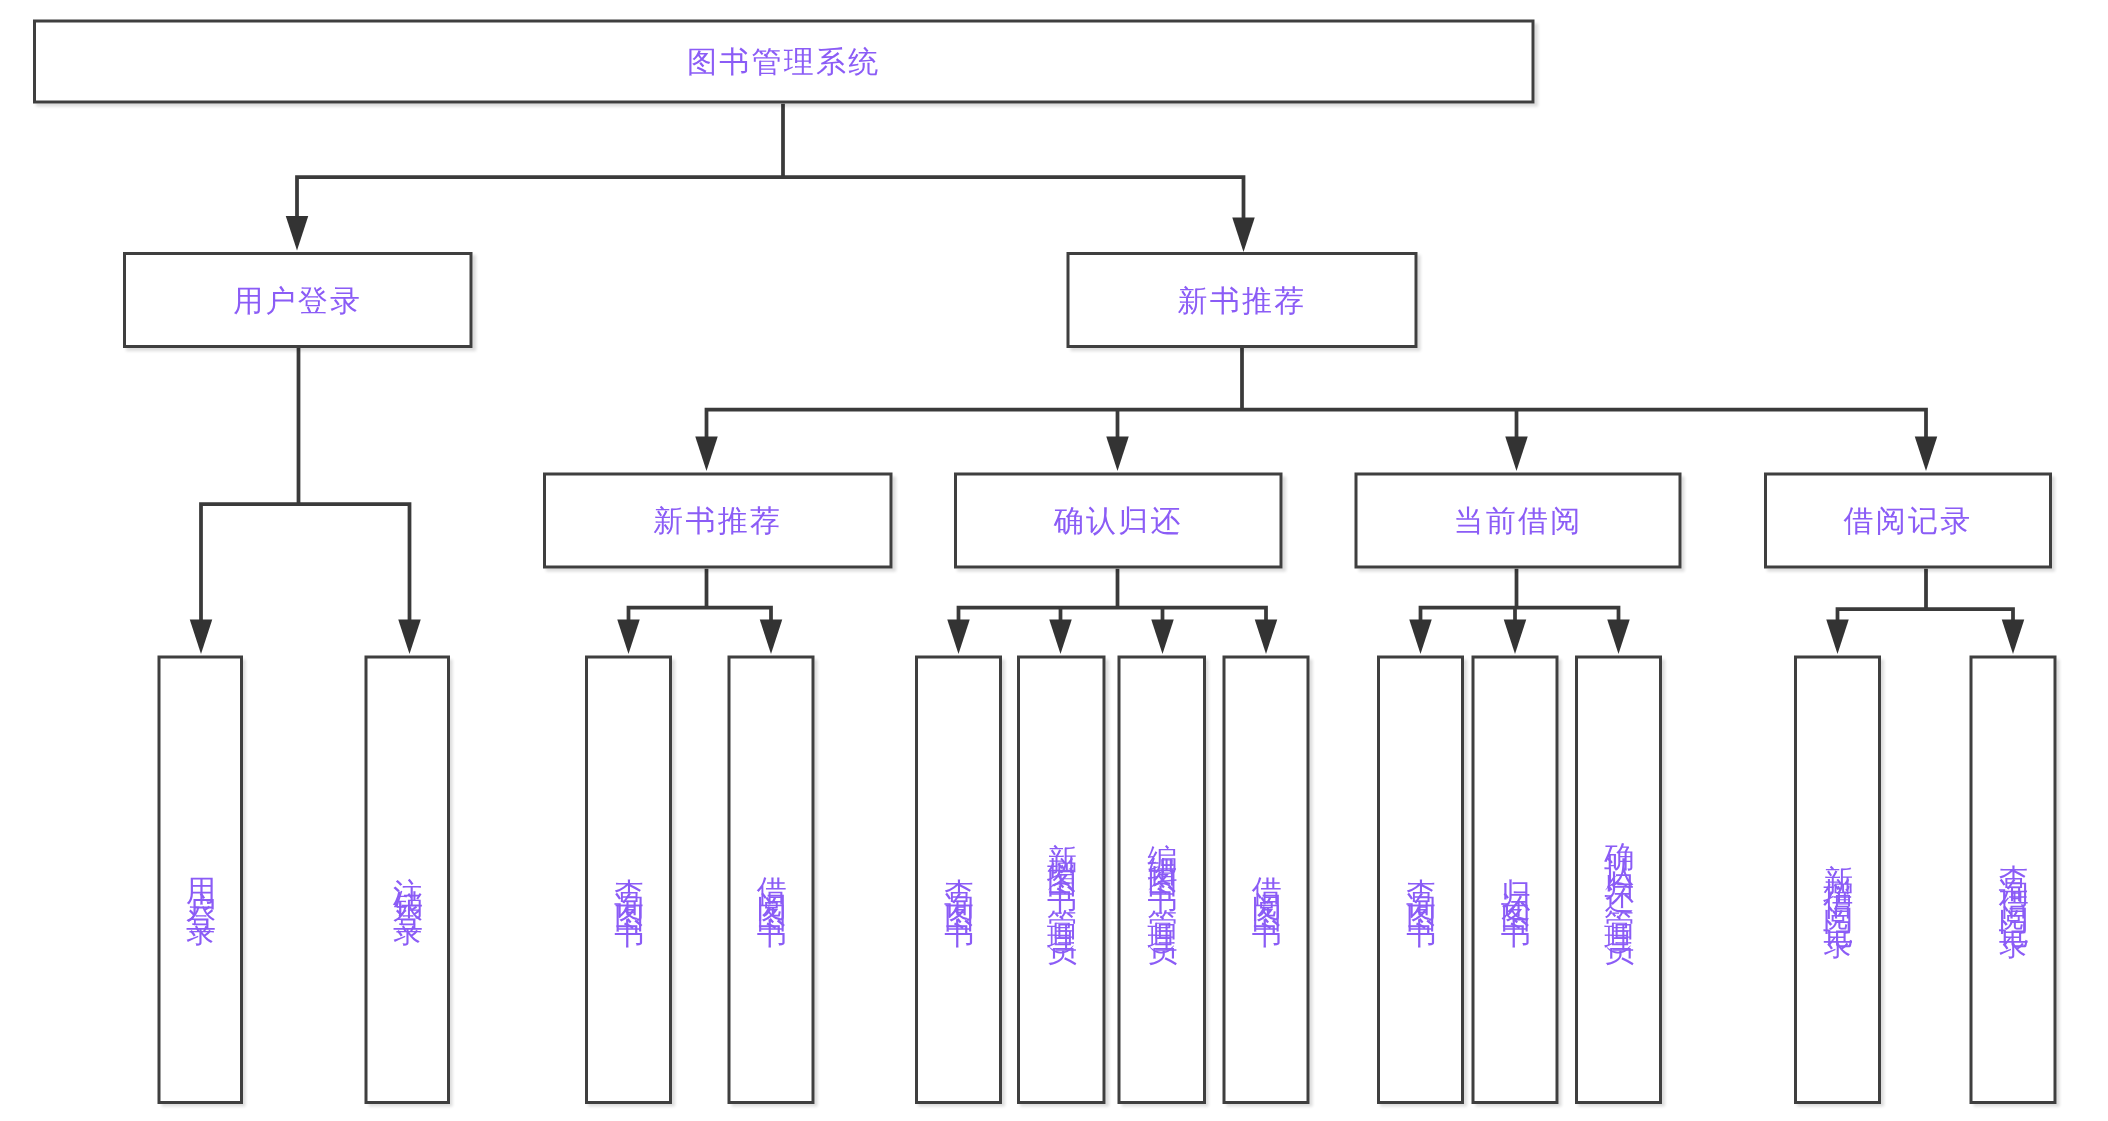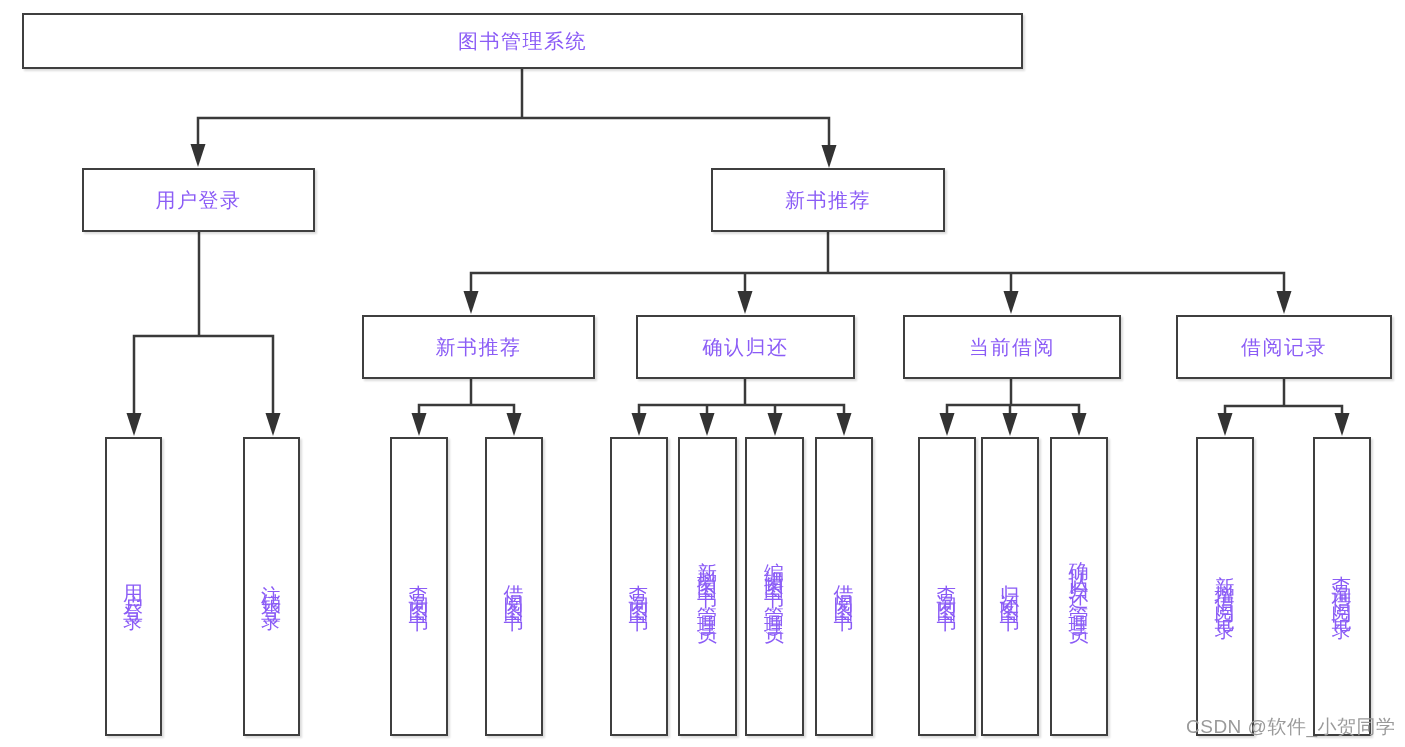--- a/index.html
+++ b/index.html
@@ -115,35 +115,34 @@
   </svg>
 
   <div class="node hlabel" style="left:22px; top:13px; width:1001px; height:56px;">图书管理系统</div>
 
   <div class="node hlabel" style="left:82px; top:168px; width:233px; height:64px;">用户登录</div>
   <div class="node hlabel" style="left:711px; top:168px; width:234px; height:64px;">新书推荐</div>
 
   <div class="node hlabel" style="left:362px; top:315px; width:233px; height:64px;">新书推荐</div>
   <div class="node hlabel" style="left:636px; top:315px; width:219px; height:64px;">确认归还</div>
   <div class="node hlabel" style="left:903px; top:315px; width:218px; height:64px;text-align:right;">当前借阅</div>
-  <div class="node hlabel" style="left:1176px; top:315px; width:216px; height:64px;text-align:right;">借阅记录</div>
+  <div class="node hlabel" style="left:1176px; top:315px; width:192px; height:64px;text-align:right;">借阅记录</div>
 
   <div class="node leaf" style="left:105px; top:437px; width:57px; height:299px;">用户登录</div>
   <div class="node leaf" style="left:243px; top:437px; width:57px; height:299px;">注销登录</div>
 
   <div class="node leaf" style="left:390px; top:437px; width:58px; height:299px;">查询图书</div>
   <div class="node leaf" style="left:485px; top:437px; width:58px; height:299px;">借阅图书</div>
 
   <div class="node leaf" style="left:610px; top:437px; width:58px; height:299px;">查询图书</div>
   <div class="node leaf" style="left:678px; top:437px; width:59px; height:299px;">新增图书（管理员）</div>
   <div class="node leaf" style="left:745px; top:437px; width:59px; height:299px;">编辑图书（管理员）</div>
   <div class="node leaf" style="left:815px; top:437px; width:58px; height:299px;">借阅图书</div>
 
   <div class="node leaf" style="left:918px; top:437px; width:58px; height:299px;">查询图书</div>
   <div class="node leaf" style="left:981px; top:437px; width:58px; height:299px;">归还图书</div>
   <div class="node leaf" style="left:1050px; top:437px; width:58px; height:299px;">确认归还（管理员）</div>
 
   <div class="node leaf" style="left:1196px; top:437px; width:58px; height:299px;">新增借阅记录</div>
   <div class="node leaf" style="left:1313px; top:437px; width:58px; height:299px;">查询借阅记录</div>
 
-  <div class="wm">CSDN @软件_小贺同学</div>
 
 </div>
 
 </body></html>

